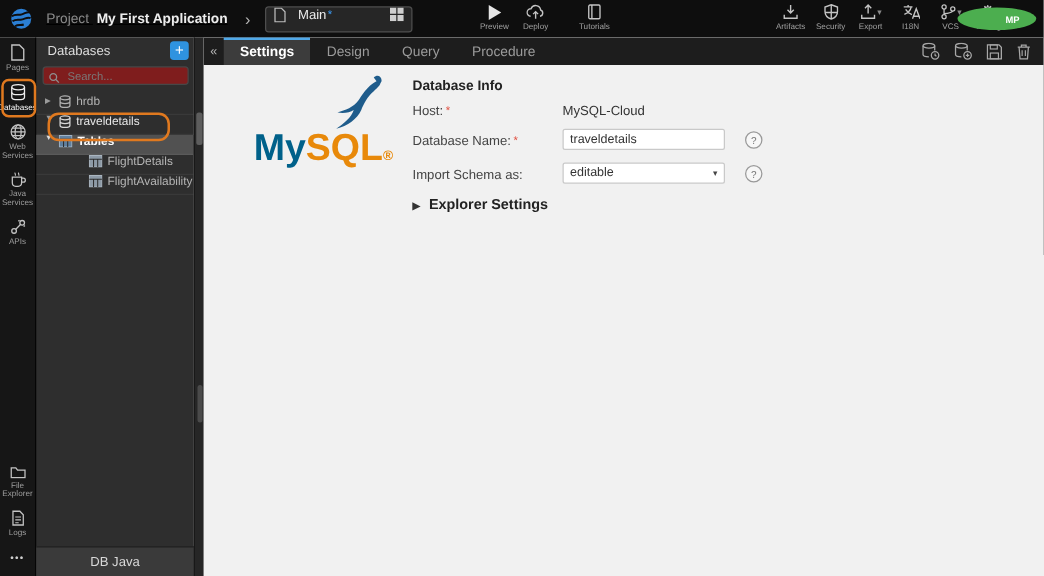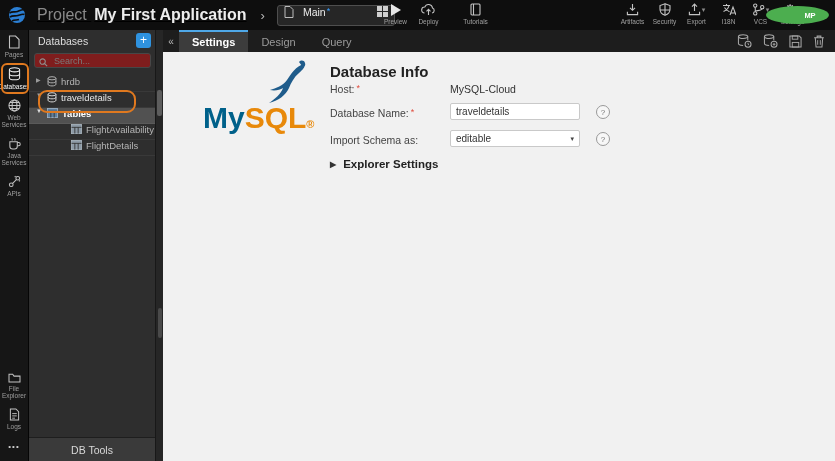--- a/index.html
+++ b/index.html
@@ -4,21 +4,21 @@
 <style>
   html,body{margin:0;padding:0;background:#2a2a2a;}
   .app{position:relative;width:835px;height:461px;overflow:hidden;background:#f1f1f1;
        font-family:"Liberation Sans",sans-serif;-webkit-font-smoothing:antialiased;}
   svg{display:block;}
 
   
   .topbar{position:absolute;left:0;top:0;width:835px;height:30px;background:#0e0e0e;}
   .tb-left{position:absolute;left:0;top:0;height:30px;display:flex;align-items:center;}
   .logo{width:18px;height:18px;margin-left:8px;}
-  .proj{margin-left:11px;font-size:16px;white-space:nowrap;text-decoration:underline;}
+  .proj{margin-left:11px;font-size:11px;white-space:nowrap;text-decoration:underline;}
   .proj .dim{color:#8a8a8a;}
   .proj .name{color:#ededed;font-weight:bold;margin-left:3px;}
   .chev{margin-left:14px;color:#b5b5b5;font-size:13px;}
   .maintab{margin-left:12px;width:118px;height:21px;background:#262626;border:1px solid #4e4e4e;
            border-radius:3px;display:flex;padding:0 6px;box-sizing:border-box;}
   .maintab .mt-label{margin-left:9px;font-size:10.5px;color:#ececec;}
   .maintab .mt-dot{color:#3da1ff;font-size:9px;vertical-align:top;margin-left:1px;}
   .gridic{margin-left:auto;}
   .tb-mid{position:absolute;left:383px;top:3px;display:flex;gap:8px;}
   .tutorials-pos{position:absolute;left:463px;top:3px;}
@@ -72,21 +72,21 @@
   .tabbar{position:absolute;top:0;left:0;right:0;height:22px;background:#1d1d1d;display:flex;align-items:stretch;}
   .collapse{width:16px;display:flex;align-items:center;justify-content:center;color:#b5b5b5;font-size:10px;}
   .tab{padding:0 13px;display:flex;align-items:center;font-size:11px;color:#9b9b9b;border-top:2px solid transparent;box-sizing:border-box;}
   .tab.active{background:#3c3c3c;color:#fff;border-top-color:#4fa8e8;font-weight:bold;}
   .ws-tools{margin-left:auto;display:flex;align-items:center;gap:11px;padding-right:10px;}
   .ws-body{position:absolute;left:0;right:0;top:22px;bottom:0;}
 
   .mysql{position:absolute;left:40px;top:6px;}
 
   .form{position:absolute;left:167px;top:0;width:330px;color:#333;}
-  .fh{position:absolute;top:11px;left:0;font-weight:bold;font-size:15px;color:#222;}
+  .fh{position:absolute;top:11px;left:0;font-weight:bold;font-size:11px;color:#222;}
   .flabel{position:absolute;left:0;font-size:10.5px;color:#444;}
   .req{color:#e04b3c;font-size:9px;vertical-align:top;margin-left:2px;}
   .fvalue{position:absolute;left:120px;font-size:10.5px;color:#333;}
   .fld{position:absolute;left:120px;width:130px;height:17px;border:1px solid #c9c9c9;border-radius:2px;
        background:#fff;box-sizing:border-box;}
   input.fld{font-size:10px;color:#333;padding:0 5px;font-family:inherit;outline:none;}
   .selfld{display:flex;align-items:center;padding:0 5px;font-size:10px;color:#333;}
   .selfld .scaret{margin-left:auto;font-size:7px;color:#444;}
   .help{position:absolute;left:266px;width:12px;height:12px;border:1px solid #999;border-radius:50%;
         color:#777;font-size:8px;display:flex;align-items:center;justify-content:center;background:#f7f7f7;}
@@ -314,49 +314,52 @@
           <rect x="0.5" y="0.5" width="12" height="11" fill="#5f7f9e" stroke="#9fb3c6"></rect>
           <path d="M.5 4h12M4.5 4v7.5M8.5 4v7.5" stroke="#2e2e2e" stroke-width="1"></path>
           </svg>
         <span>Tables</span>
       </div>
       <div class="trow lvl2">
         <svg class="tico" width="11" height="10" viewBox="0 0 13 12">
           <rect x="0.5" y="0.5" width="12" height="11" fill="#8d9aa6" stroke="#aab6c0"></rect>
           <path d="M.5 4h12M4.5 4v7.5M8.5 4v7.5" stroke="#2e2e2e" stroke-width="1"></path>
           </svg>
-        <span>FlightAvailability</span>
+        <span>FlightDetails</span>
       </div>
       <div class="trow lvl2">
         <svg class="tico" width="11" height="10" viewBox="0 0 13 12">
           <rect x="0.5" y="0.5" width="12" height="11" fill="#8d9aa6" stroke="#aab6c0"></rect>
           <path d="M.5 4h12M4.5 4v7.5M8.5 4v7.5" stroke="#2e2e2e" stroke-width="1"></path>
           </svg>
-        <span>FlightDetails</span>
-      </div>
-    </div>
-    <div class="panel-foot">DB Tools</div>
+        <span>FlightAvailability</span>
+      </div>
+    </div>
+    <div class="panel-foot">DB Java</div>
   </aside>
 
   <div class="strip">
     <div class="strip-thumb"></div>
     <div class="strip-handle"></div>
   </div>
 
   <main class="workspace">
     <div class="tabbar">
       <span class="collapse">«</span>
       <div class="tab active">
           <span>Settings</span>
         </div>
       <div class="tab">
           <span>Design</span>
         </div>
       <div class="tab">
           <span>Query</span>
+        </div>
+      <div class="tab">
+          <span>Procedure</span>
         </div>
       <div class="ws-tools">
         <svg width="15" height="14" viewBox="0 0 16 15">
           <ellipse cx="6.5" cy="2.8" rx="5" ry="2" fill="none" stroke="#a8a8a8" stroke-width="1.1"></ellipse>
           <path d="M1.5 2.8v7.5c0 1.1 2.2 2 5 2" fill="none" stroke="#a8a8a8" stroke-width="1.1"></path>
           <path d="M11.5 2.8v4" fill="none" stroke="#a8a8a8" stroke-width="1.1"></path>
           <circle cx="11.8" cy="11" r="3.2" fill="none" stroke="#a8a8a8" stroke-width="1.1"></circle>
           <path d="M11.8 9.4V11l1.2.8" fill="none" stroke="#a8a8a8" stroke-width="1"></path>
           </svg>
         <svg width="15" height="14" viewBox="0 0 16 15">

